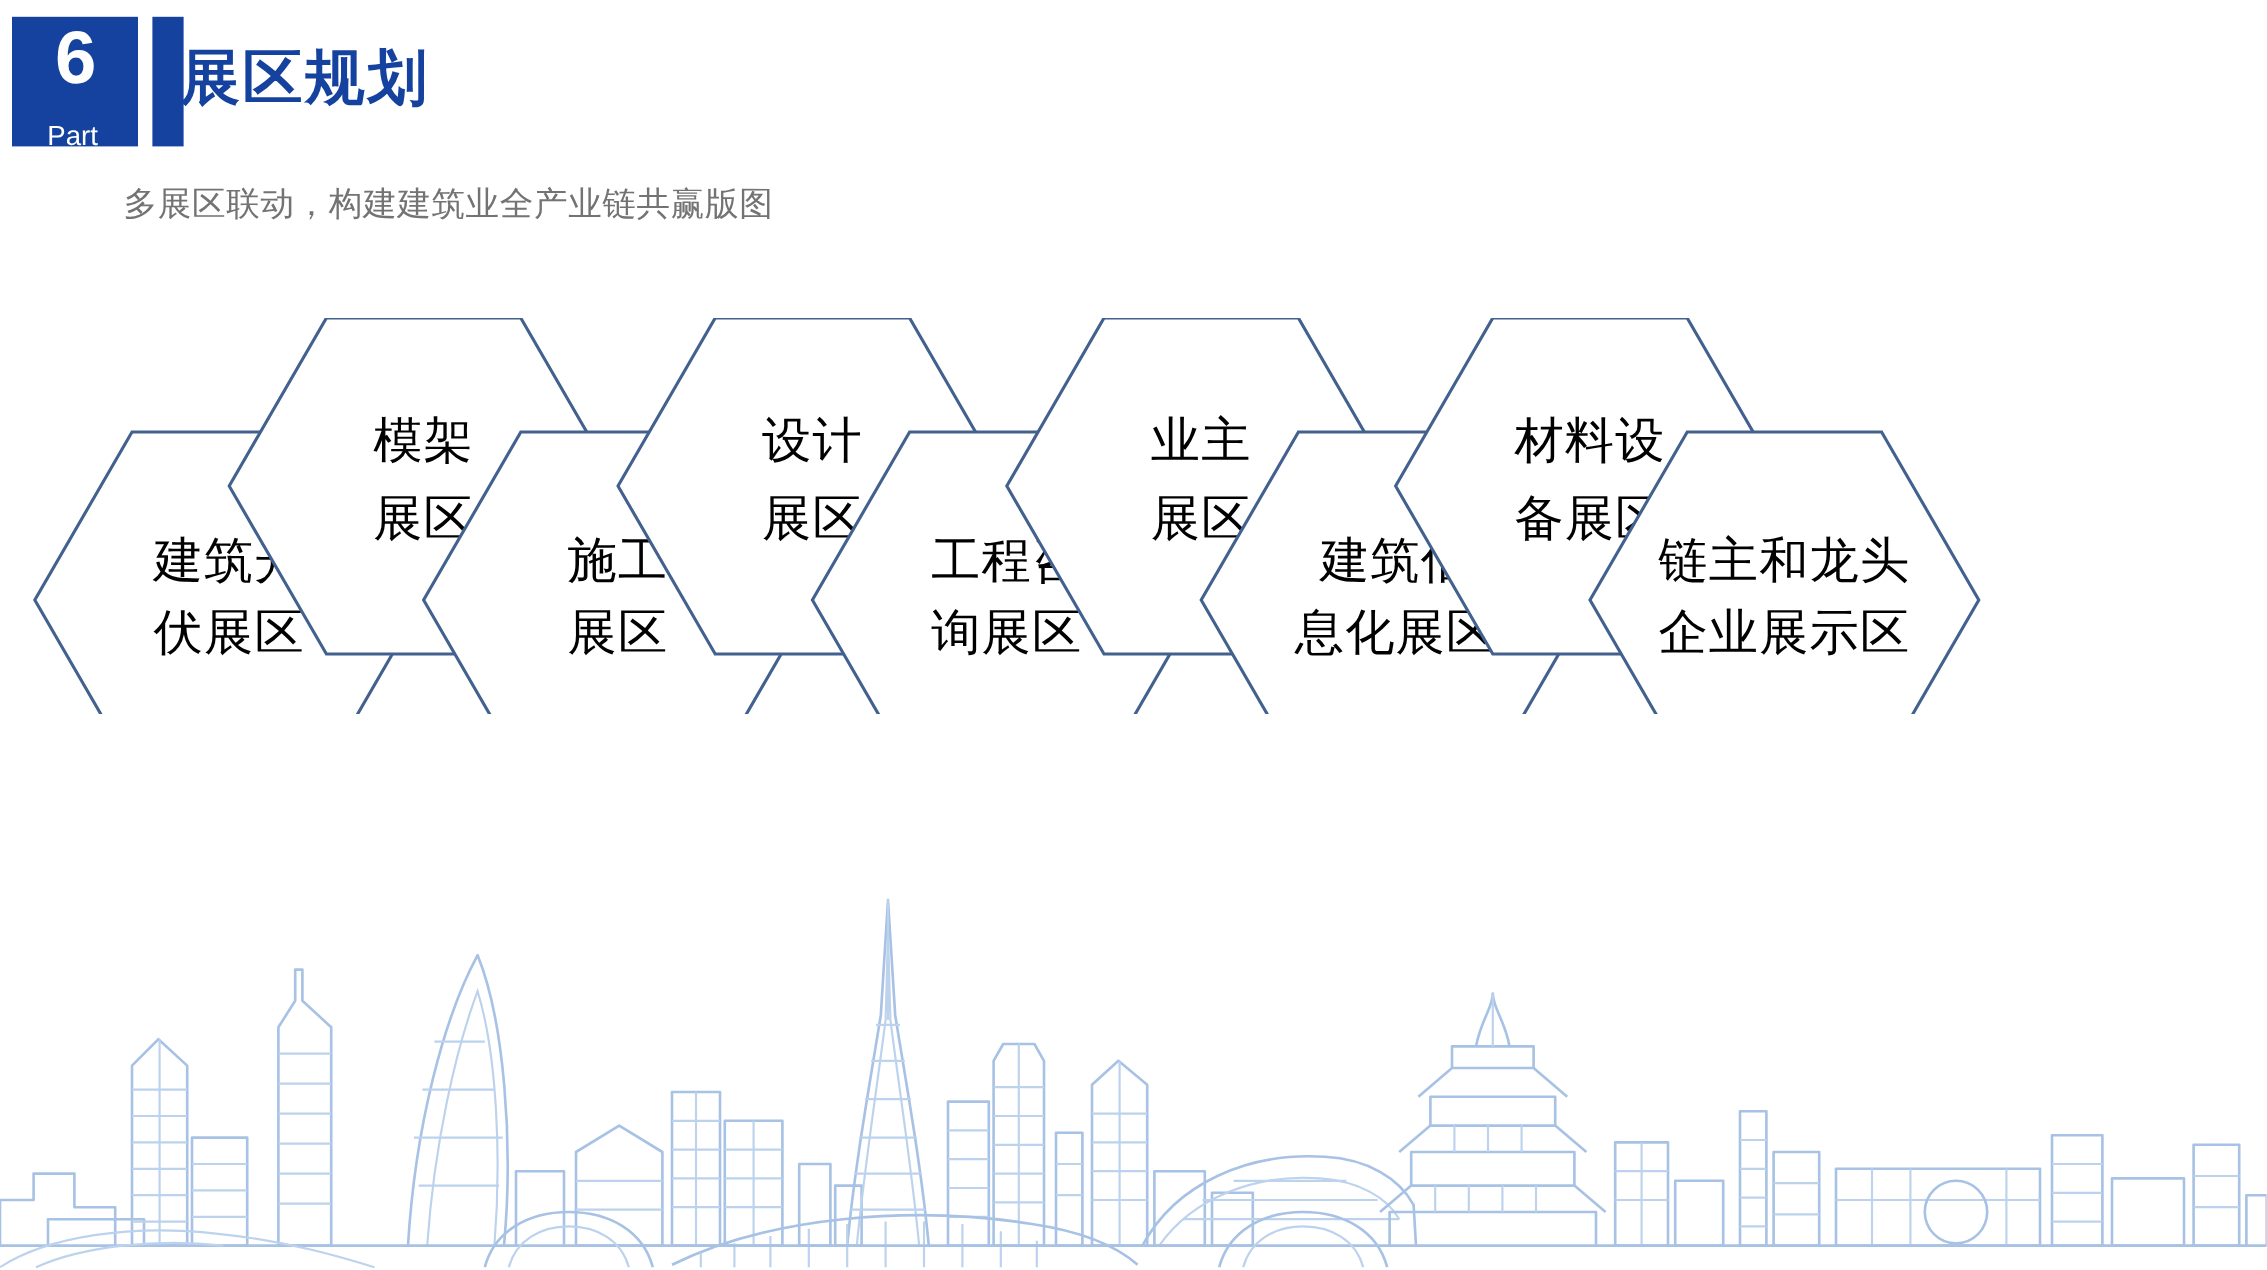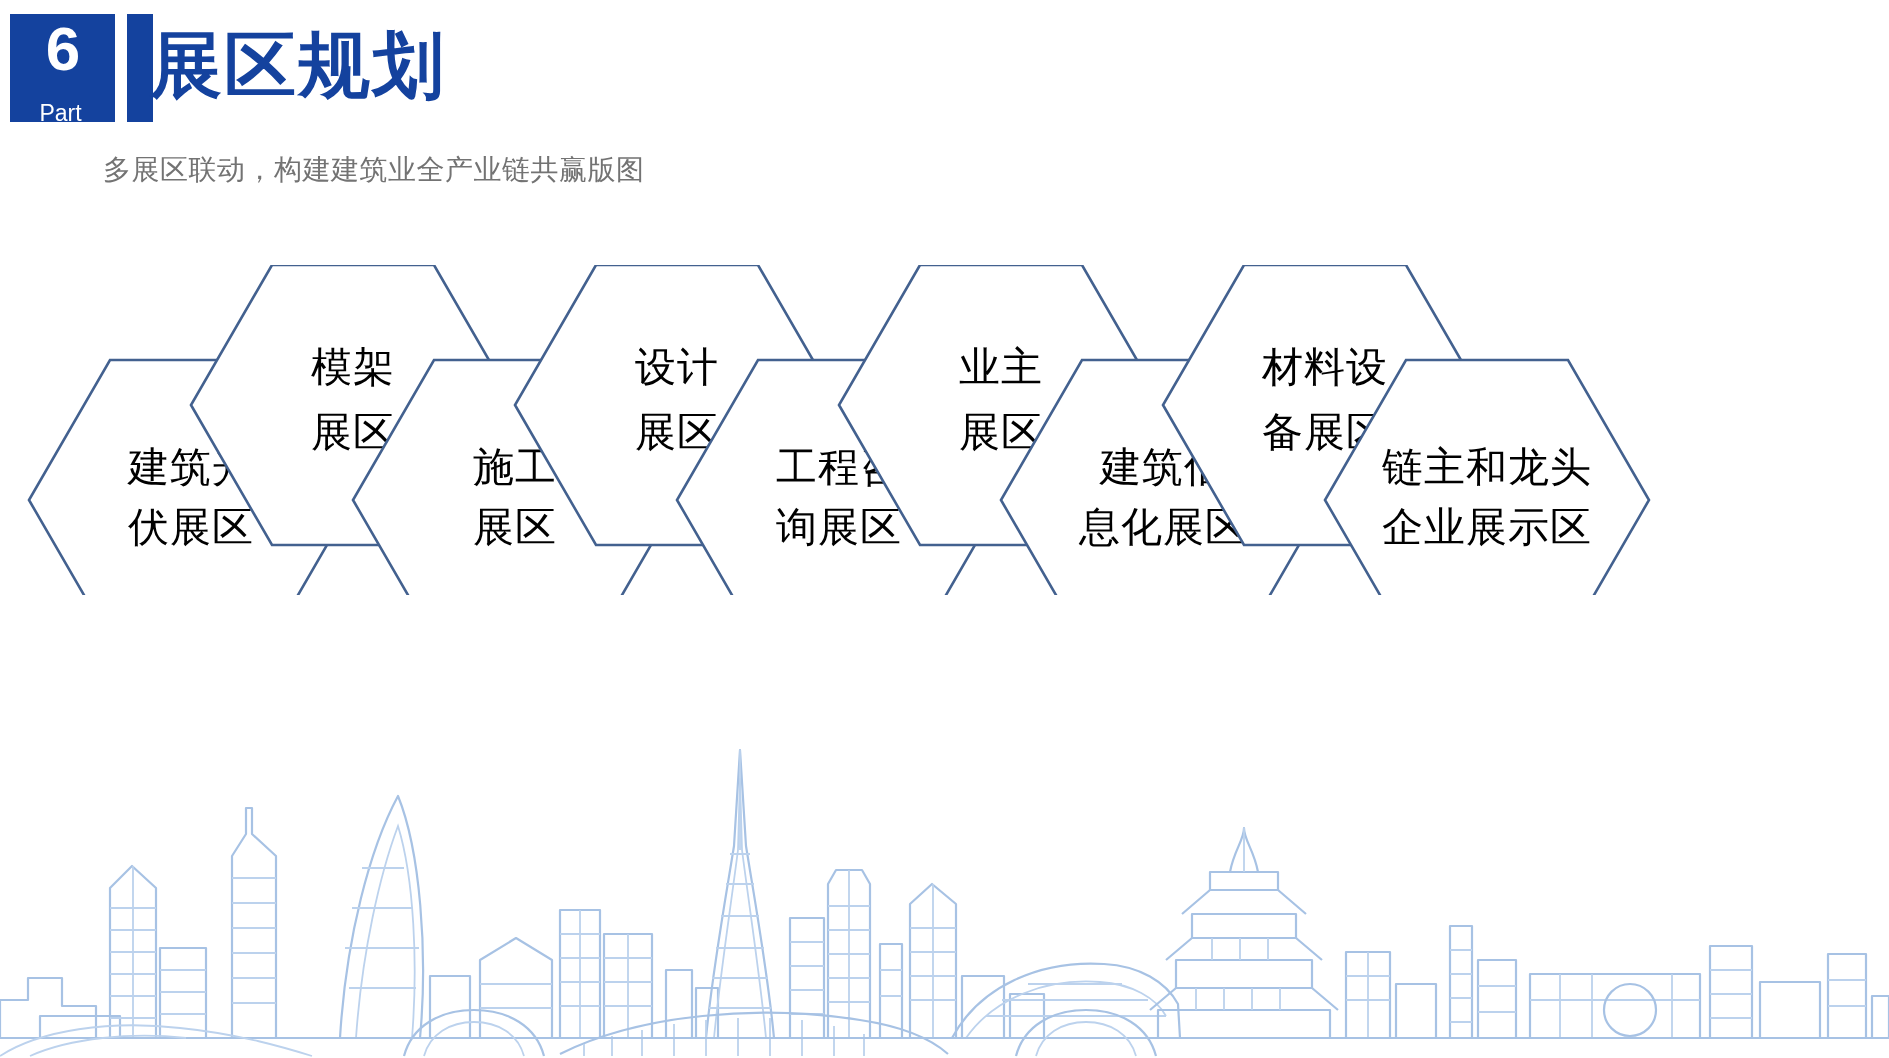--- a/index.html
+++ b/index.html
@@ -24,21 +24,21 @@
   #part-label{
     position:absolute;left:0;top:88px;width:101px;text-align:center;
     font-size:23px;font-weight:400;line-height:23px;
   }
   #accent-bar{
     position:absolute;left:127px;top:14px;width:26px;height:108px;
     background:#14429e;
   }
   #slide-title{
     position:absolute;left:150px;top:30px;
-    font-size:72px;font-weight:700;color:#14429e;
+    font-size:50px;font-weight:700;color:#14429e;
     letter-spacing:2px;line-height:70px;white-space:nowrap;
   }
   #slide-subtitle{
     position:absolute;left:103px;top:151px;
     font-size:28px;font-weight:400;color:#737373;
     letter-spacing:.5px;white-space:nowrap;
   }
 
   
   #hex-diagram{position:absolute;left:0;top:265px;width:1889px;height:330px;}

